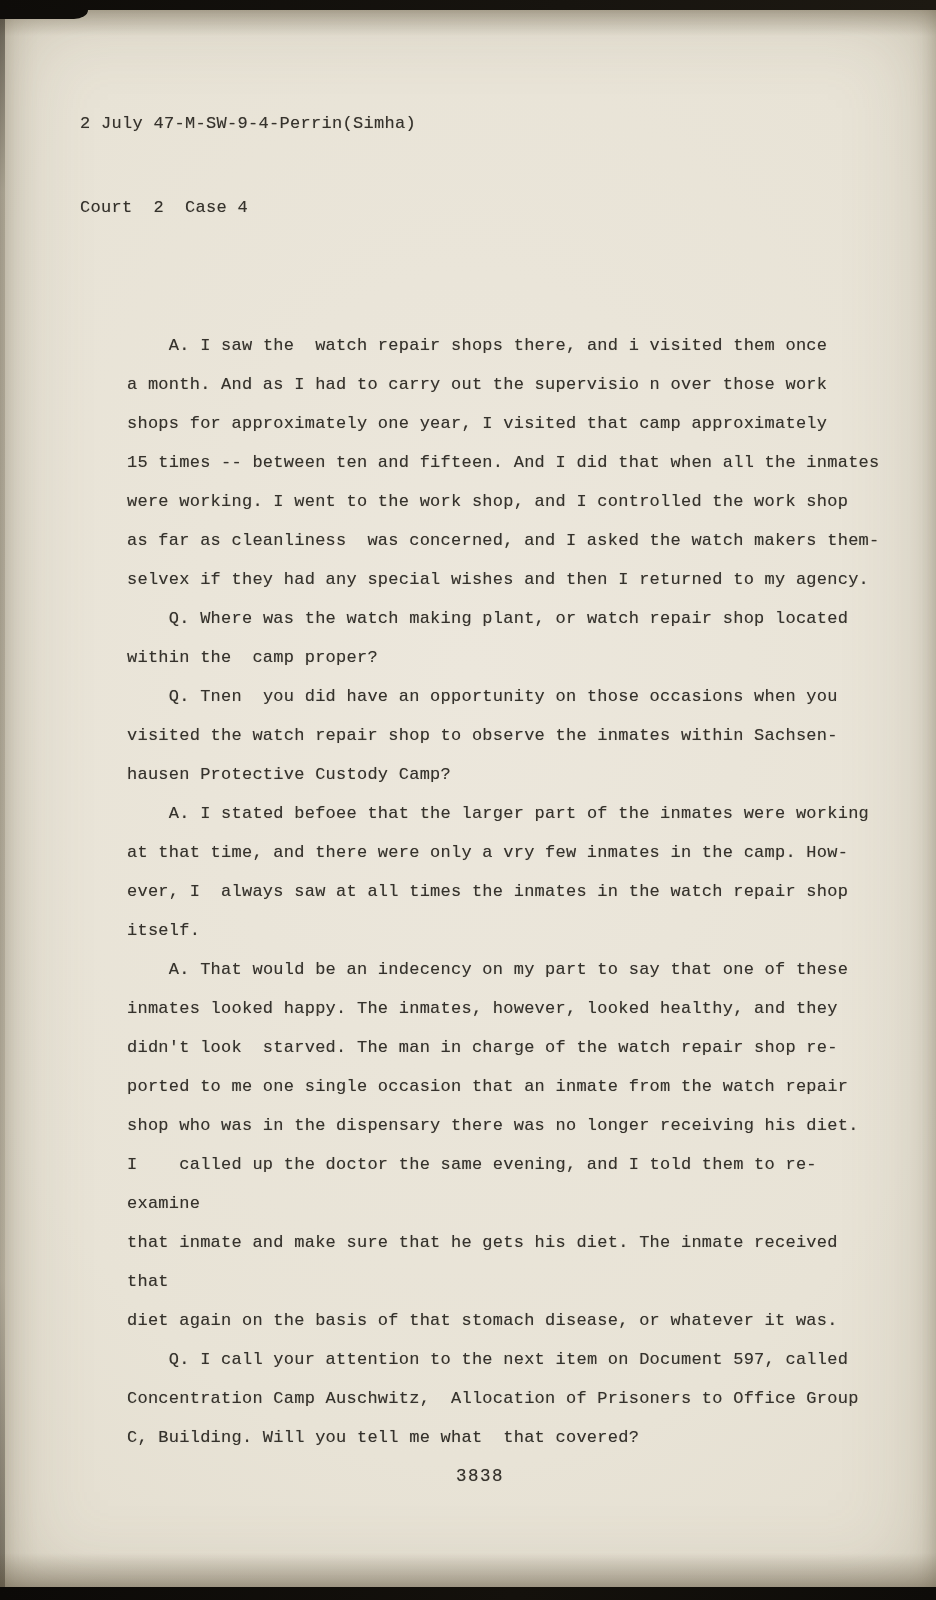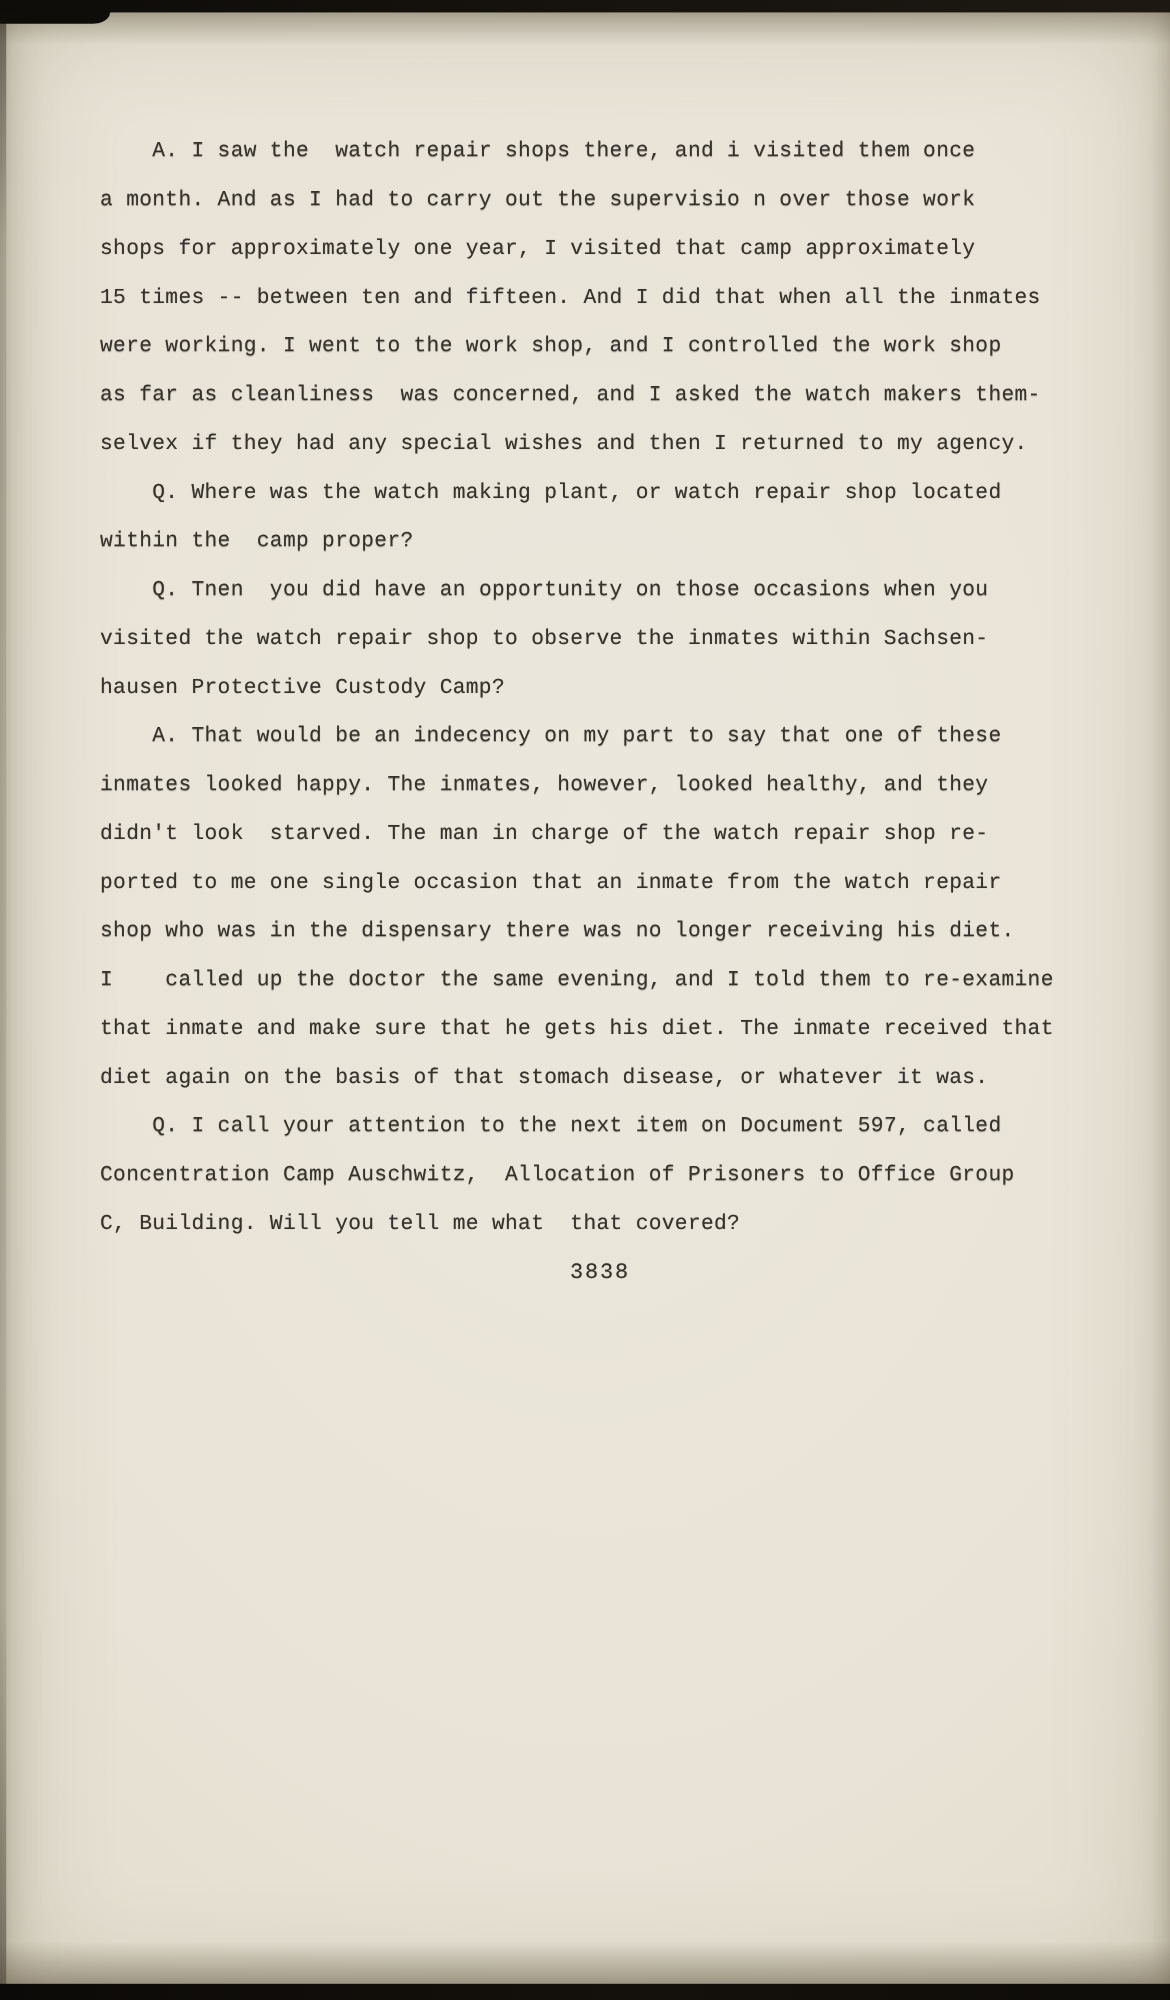--- a/index.html
+++ b/index.html
@@ -74,20 +74,21 @@
   }
   .doc-header {
     font-size: 17px;
     line-height: 28px;
     letter-spacing: 0.3px;
     white-space: pre-wrap;
     text-shadow: 0 0.4px 0.7px rgba(53, 49, 42, 0.45);
   }
   .transcript {
     margin-top: 48px;
+    margin-left: 47px;
   }
   .transcript p {
     margin: 0;
     white-space: pre-wrap;
     font-size: 17px;
     line-height: 39px;
     letter-spacing: 0.25px;
     text-shadow: 0 0.4px 0.7px rgba(53, 49, 42, 0.45);
   }
   .pagenum {
@@ -103,34 +104,42 @@
 
 <div class="paper">
   <div class="corner-tl"></div>
   <div class="edge-top"></div>
   <div class="edge-top-shadow"></div>
   <div class="edge-left-line"></div>
   <div class="edge-bottom-shadow"></div>
   <div class="edge-bottom"></div>
 
   <div class="content">
+    <div class="doc-header">
+      <div>2 July 47-M-SW-9-4-Perrin(Simha)</div>
+      <div>Court  2  Case 4</div>
+    </div>
 
     <div class="transcript">
       <p>    A. I saw the  watch repair shops there, and i visited them once
 a month. And as I had to carry out the supervisio n over those work
 shops for approximately one year, I visited that camp approximately
 15 times -- between ten and fifteen. And I did that when all the inmates
 were working. I went to the work shop, and I controlled the work shop
 as far as cleanliness  was concerned, and I asked the watch makers them-
 selvex if they had any special wishes and then I returned to my agency.</p>
       <p>    Q. Where was the watch making plant, or watch repair shop located
 within the  camp proper?</p>
       <p>    Q. Tnen  you did have an opportunity on those occasions when you
 visited the watch repair shop to observe the inmates within Sachsen-
 hausen Protective Custody Camp?</p>
+      <p>    A. I stated befoee that the larger part of the inmates were working
+at that time, and there were only a vry few inmates in the camp. How-
+ever, I  always saw at all times the inmates in the watch repair shop
+itself.</p>
       <p>    A. That would be an indecency on my part to say that one of these
 inmates looked happy. The inmates, however, looked healthy, and they
 didn't look  starved. The man in charge of the watch repair shop re-
 ported to me one single occasion that an inmate from the watch repair
 shop who was in the dispensary there was no longer receiving his diet.
 I    called up the doctor the same evening, and I told them to re-examine
 that inmate and make sure that he gets his diet. The inmate received that
 diet again on the basis of that stomach disease, or whatever it was.</p>
       <p>    Q. I call your attention to the next item on Document 597, called
 Concentration Camp Auschwitz,  Allocation of Prisoners to Office Group

